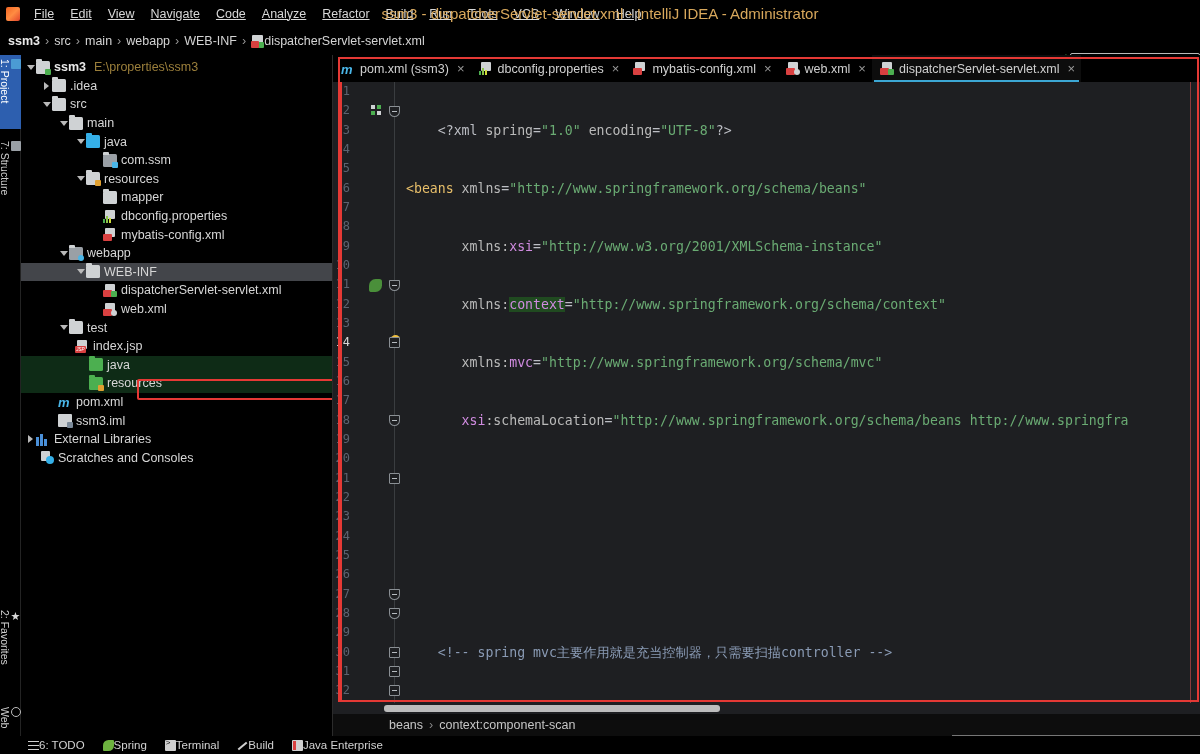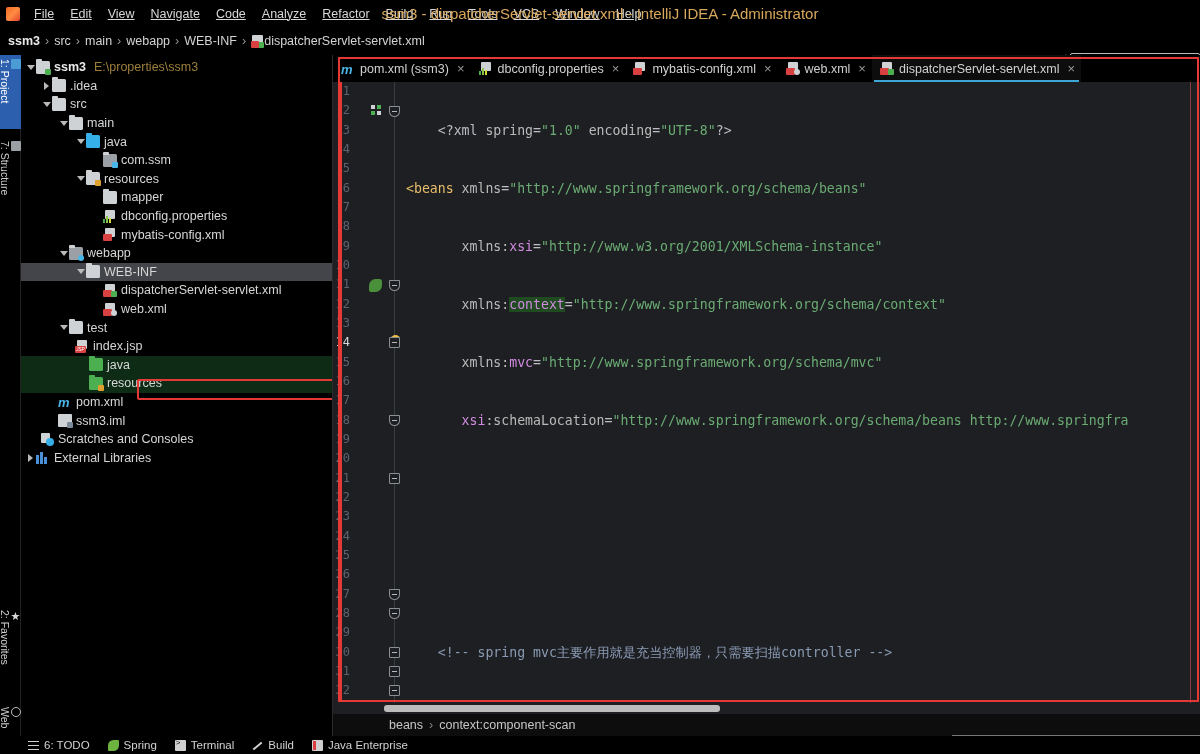--- a/index.html
+++ b/index.html
@@ -298,21 +298,21 @@
   }
   .wm-line{
     position:absolute; right:0px; top:735px; width:248px; height:1px; background:#767676;
   }
 
   
   .statusbar{
     position:absolute; left:0; top:736px; width:1200px; height:18px;
     background:#000; display:flex; align-items:center; gap:18px; padding-left:28px;
   }
-  .sb-item{ display:flex; align-items:center; gap:5px; color:#d2d2d2; font-size:11.5px; }
+  .sb-item{ display:flex; align-items:center; color:#d2d2d2; font-size:11.5px; }
   .sb-ic{ width:11px;height:11px; position:relative; }
   .ic-todo:before{
     content:""; position:absolute;left:0;top:1px;width:11px;height:1.5px;background:#cfcfcf;
     box-shadow:0 4px 0 #cfcfcf, 0 8px 0 #cfcfcf;
   }
   .ic-spring{ background:#6db33f; border-radius:50% 10% 50% 10%; }
   .ic-term{ background:#cfcfcf; border-radius:1px; }
   .ic-term:after{ content:">"; position:absolute; left:1px; top:-2px; font-size:8px; color:#111; }
   .ic-build:before{
     content:""; position:absolute;left:0;top:5px;width:11px;height:2px;background:#cfcfcf;
@@ -541,35 +541,35 @@
       <div class="trow" style="padding-left:37px">
         <span class="tic m-ic">m</span>
         <span class="tlabel">pom.xml</span>
       </div>
 
       <div class="trow" style="padding-left:37px">
         <span class="tic iml-ic"></span>
         <span class="tlabel">ssm3.iml</span>
       </div>
 
-      <div class="trow" style="padding-left:19px">
-        <span class="tic scratch-ic"></span>
-        <span class="tlabel">Scratches and Consoles</span>
-      </div>
-
       <div class="trow" style="padding-left:4px">
         <span class="arrow">
             <i class="tri-r"></i>
           </span>
         <span class="tic lib-ic">
             <i style="left:0;height:9px"></i>
             <i style="left:4px;height:12px"></i>
             <i style="left:8px;height:7px"></i>
           </span>
         <span class="tlabel">External Libraries</span>
+      </div>
+
+      <div class="trow" style="padding-left:19px">
+        <span class="tic scratch-ic"></span>
+        <span class="tlabel">Scratches and Consoles</span>
       </div>
     </div>
 
     <div class="redbox-file"></div>
   </div>
 
   <div class="panel-divider"></div>
 
   <div class="editor-wrap">
 

